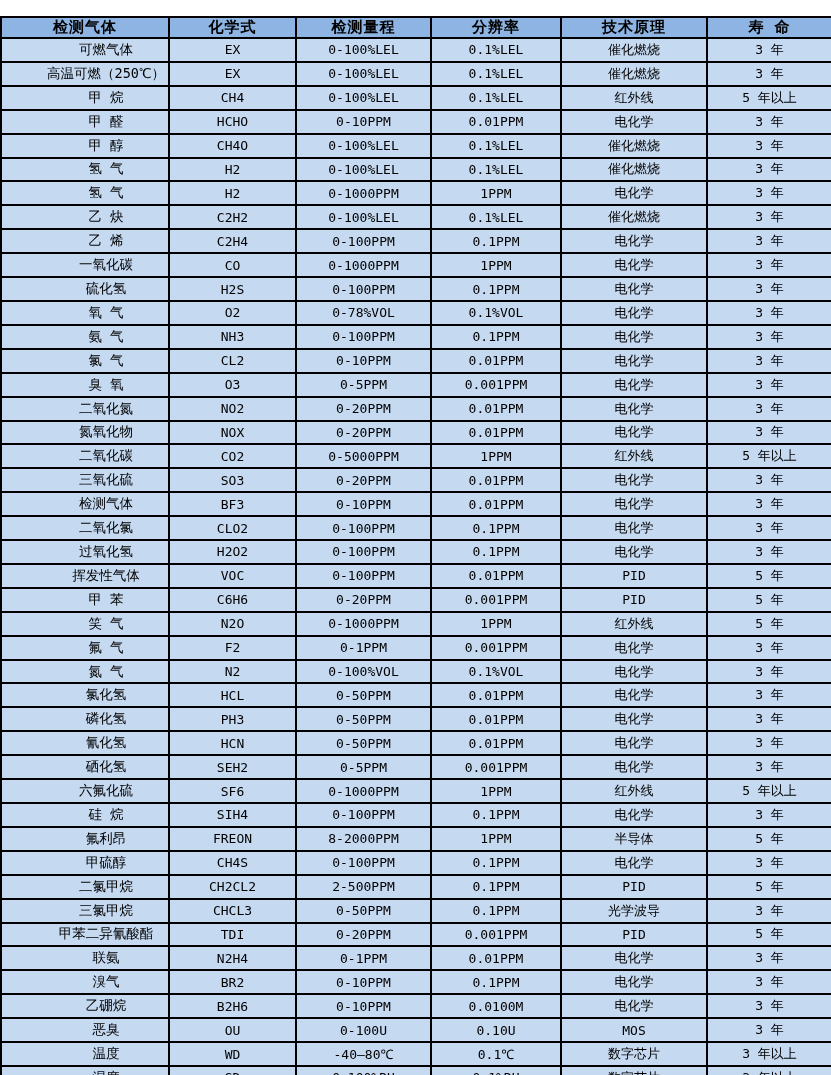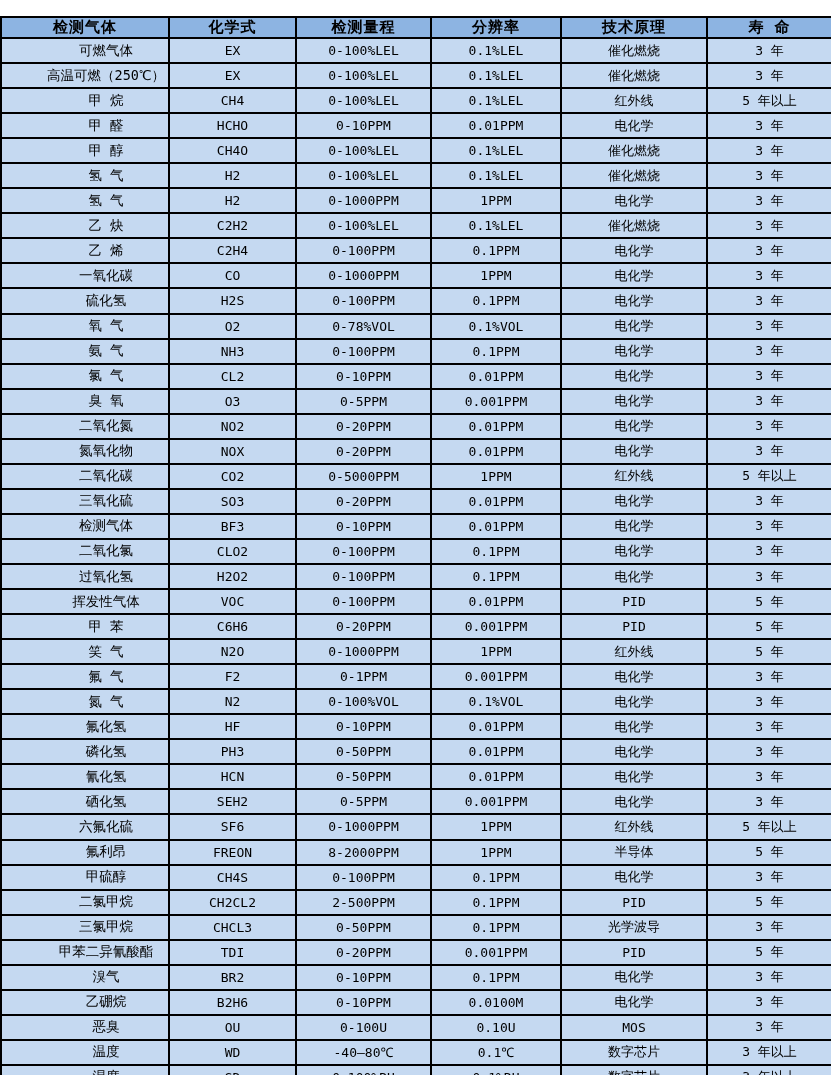--- a/index.html
+++ b/index.html
@@ -281,23 +281,23 @@
         </tr>
         <tr>
           <td>氮 气</td>
           <td>N2</td>
           <td>0-100%VOL</td>
           <td>0.1%VOL</td>
           <td>电化学</td>
           <td>3 年</td>
         </tr>
         <tr>
-          <td>氟化氢</td>
-          <td>HF</td>
-          <td>0-10PPM</td>
+          <td>氯化氢</td>
+          <td>HCL</td>
+          <td>0-50PPM</td>
           <td>0.01PPM</td>
           <td>电化学</td>
           <td>3 年</td>
         </tr>
         <tr>
           <td>磷化氢</td>
           <td>PH3</td>
           <td>0-50PPM</td>
           <td>0.01PPM</td>
           <td>电化学</td>
@@ -319,20 +319,28 @@
           <td>电化学</td>
           <td>3 年</td>
         </tr>
         <tr>
           <td>六氟化硫</td>
           <td>SF6</td>
           <td>0-1000PPM</td>
           <td>1PPM</td>
           <td>红外线</td>
           <td>5 年以上</td>
+        </tr>
+        <tr>
+          <td>硅 烷</td>
+          <td>SIH4</td>
+          <td>0-100PPM</td>
+          <td>0.1PPM</td>
+          <td>电化学</td>
+          <td>3 年</td>
         </tr>
         <tr>
           <td>氟利昂</td>
           <td>FREON</td>
           <td>8-2000PPM</td>
           <td>1PPM</td>
           <td>半导体</td>
           <td>5 年</td>
         </tr>
         <tr>
@@ -359,20 +367,28 @@
           <td>光学波导</td>
           <td>3 年</td>
         </tr>
         <tr>
           <td>甲苯二异氰酸酯</td>
           <td>TDI</td>
           <td>0-20PPM</td>
           <td>0.001PPM</td>
           <td>PID</td>
           <td>5 年</td>
+        </tr>
+        <tr>
+          <td>联氨</td>
+          <td>N2H4</td>
+          <td>0-1PPM</td>
+          <td>0.01PPM</td>
+          <td>电化学</td>
+          <td>3 年</td>
         </tr>
         <tr>
           <td>溴气</td>
           <td>BR2</td>
           <td>0-10PPM</td>
           <td>0.1PPM</td>
           <td>电化学</td>
           <td>3 年</td>
         </tr>
         <tr>

